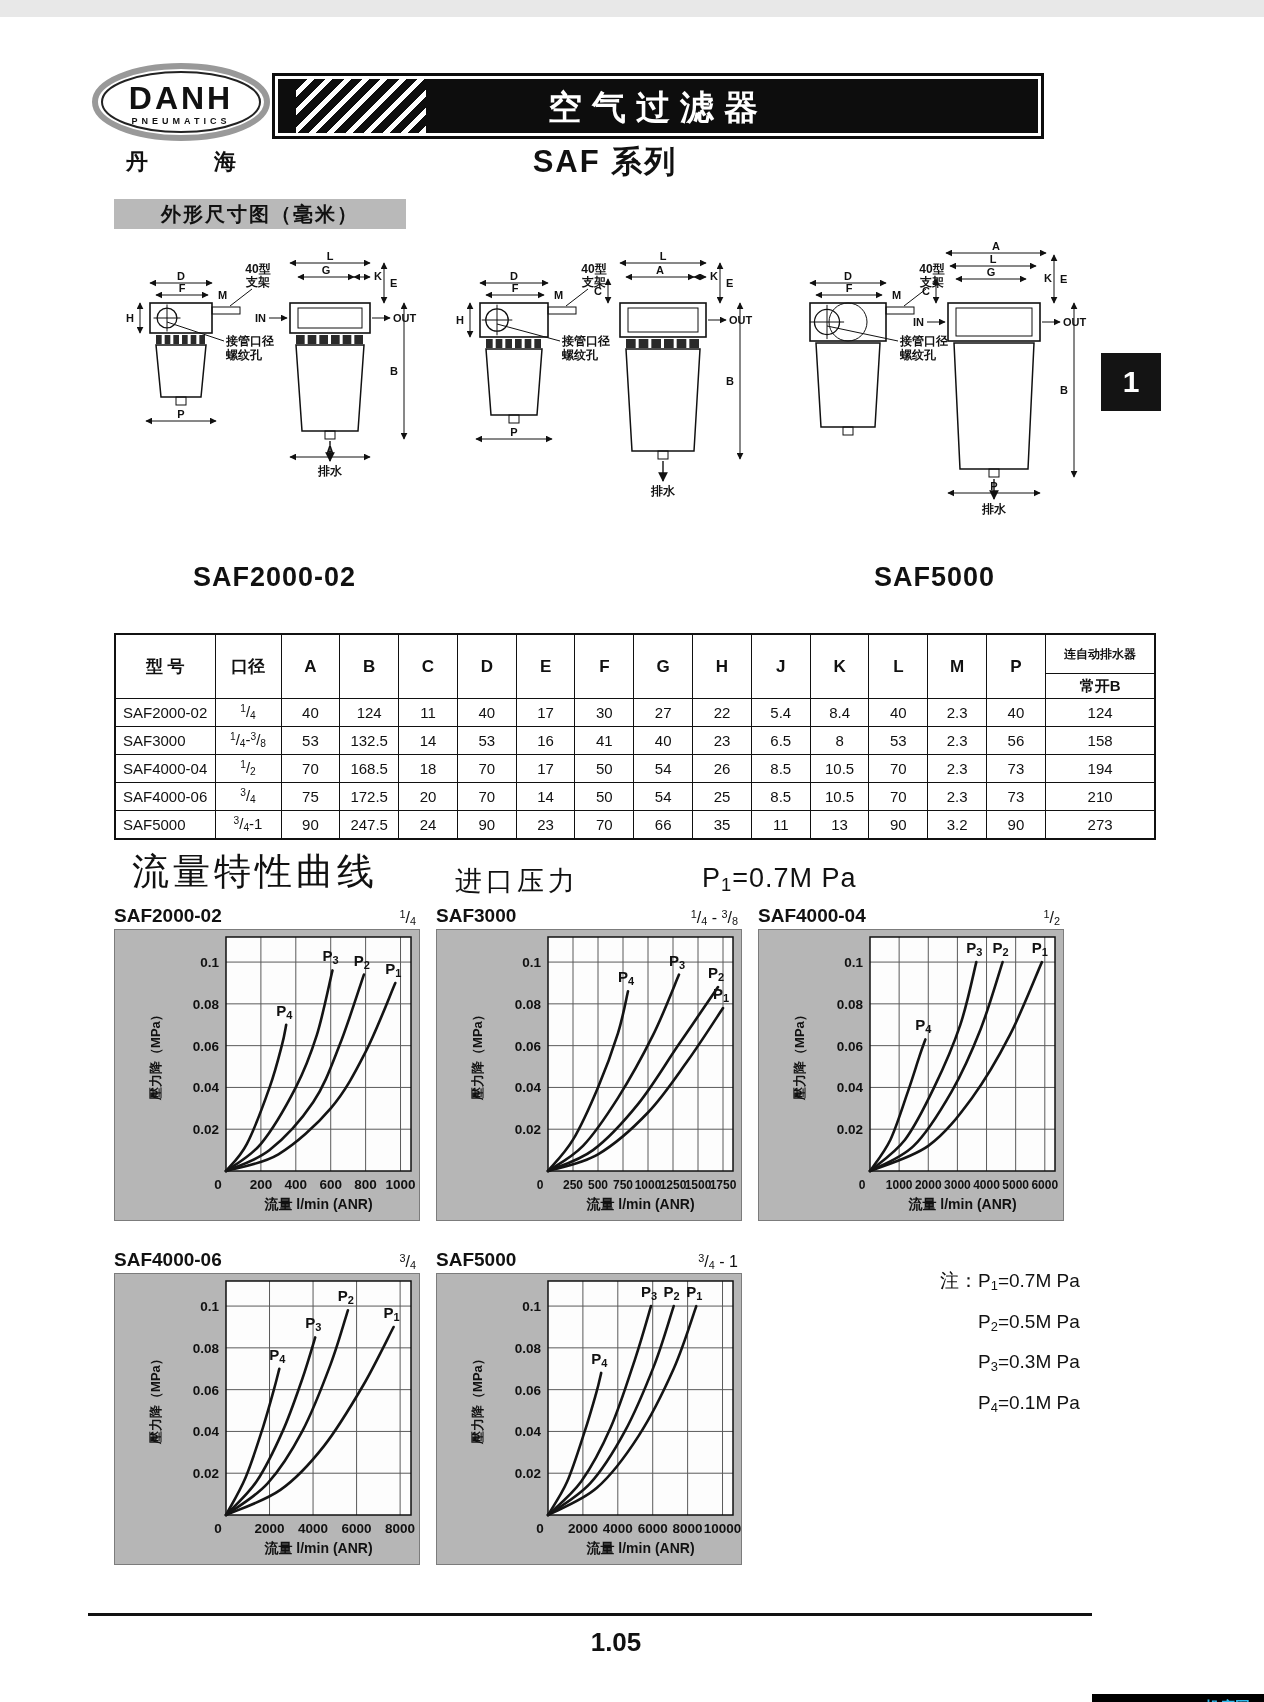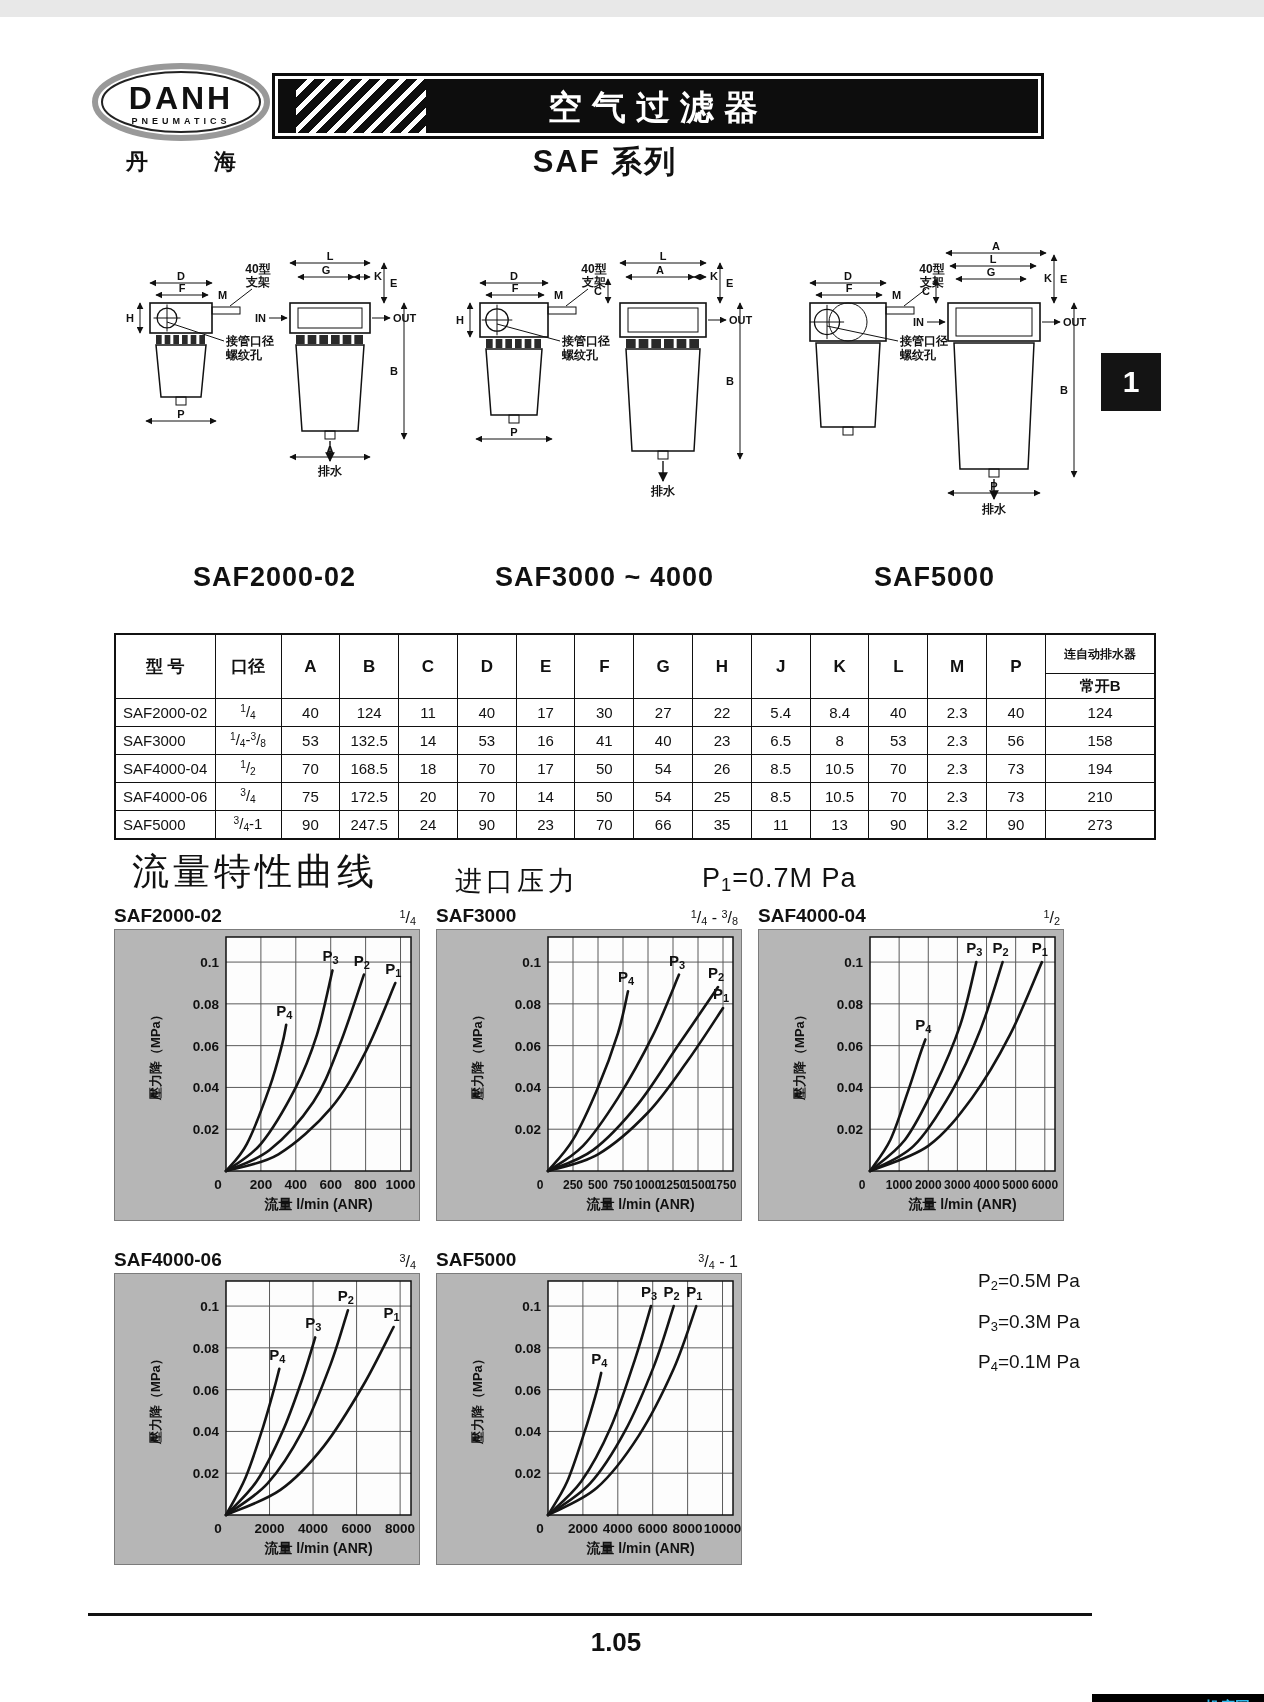--- a/index.html
+++ b/index.html
@@ -64,20 +64,21 @@
 
   <div class="abs banner">
     <div class="banner-inner">
       <div class="banner-stripes"></div>
       <div class="banner-title">空气过滤器</div>
     </div>
   </div>
 
   <div class="abs series-title">SAF 系列</div>
 
+  <div class="abs dim-label">外形尺寸图（毫米）</div>
 
   <div class="abs draw-panel" style="left:122px"><svg width="305" height="296" viewBox="0 0 305 296">
         <defs>
           <marker id="ar0" viewBox="0 0 10 10" refX="9" refY="5" markerWidth="7" markerHeight="7" orient="auto-start-reverse">
             <path d="M0 0L10 5L0 10z" fill="#111"></path>
           </marker>
         </defs>
         <line x1="28" y1="44" x2="90" y2="44" stroke="#111" stroke-width="1" marker-start="url(#ar0)" marker-end="url(#ar0)"></line>
         <text x="59" y="41" font-size="11" font-weight="bold" text-anchor="middle" fill="#111">D</text>
         <line x1="34" y1="56" x2="86" y2="56" stroke="#111" stroke-width="1" marker-start="url(#ar0)" marker-end="url(#ar0)"></line>
@@ -242,21 +243,20 @@
         <rect x="207" y="230" width="10" height="8" fill="none" stroke="#111"></rect>
         <line x1="212" y1="240" x2="212" y2="260" stroke="#111" stroke-width="1.4" marker-end="url(#ar2)"></line>
         <text x="212" y="274" font-size="12" font-weight="bold" text-anchor="middle" fill="#111">排水</text>
         <line x1="292" y1="64" x2="292" y2="238" stroke="#111" stroke-width="1" marker-start="url(#ar2)" marker-end="url(#ar2)"></line>
         <text x="286" y="155" font-size="11" font-weight="bold" text-anchor="end" fill="#111">B</text>
         <line x1="166" y1="254" x2="258" y2="254" stroke="#111" stroke-width="1" marker-start="url(#ar2)" marker-end="url(#ar2)"></line>
         <text x="212" y="251" font-size="11" font-weight="bold" text-anchor="middle" fill="#111">P</text>
       </svg></div>
 
   <div class="abs model-label" style="left:122px">SAF2000-02</div>
-  <div class="abs model-label" style="left:452px">SAF3000 ~ 4000</div>
   <div class="abs model-label" style="left:782px">SAF5000</div>
 
   <table class="abs dim-table">
     <colgroup>
       <col style="width:100px">
         <col style="width:66px">
       <col span="13" style="width:58.8px">
         <col style="width:110px">
     </colgroup>
     <thead>
@@ -574,20 +574,21 @@
         <text x="146.9056603773585" y="260" font-size="13.5" font-weight="bold" text-anchor="middle" fill="#111">2000</text>
         <text x="181.81132075471697" y="260" font-size="13.5" font-weight="bold" text-anchor="middle" fill="#111">4000</text>
         <text x="216.7169811320755" y="260" font-size="13.5" font-weight="bold" text-anchor="middle" fill="#111">6000</text>
         <text x="251.62264150943398" y="260" font-size="13.5" font-weight="bold" text-anchor="middle" fill="#111">8000</text>
         <text x="286.52830188679246" y="260" font-size="13.5" font-weight="bold" text-anchor="middle" fill="#111">10000</text>
         <text x="204.5" y="280" font-size="14" font-weight="bold" text-anchor="middle" fill="#111">流量  l/min (ANR)</text>
         <text x="46" y="125" transform="rotate(-90 46 125)" font-size="13" font-weight="bold" text-anchor="middle" fill="#111">壓力降（MPa）</text>
       </svg></div>
 
   <div class="abs notes" id="notes">
+      <div><span>注：</span>P<sub>1</sub>=0.7M Pa</div>
       <div><span class="note-indent"></span>P<sub>2</sub>=0.5M Pa</div>
       <div><span class="note-indent"></span>P<sub>3</sub>=0.3M Pa</div>
       <div><span class="note-indent"></span>P<sub>4</sub>=0.1M Pa</div>
     </div>
 
   <div class="abs bottom-rule"></div>
   <div class="abs page-num">1.05</div>
   <div class="abs side-tab">1</div>
   <div class="abs watermark">CNC机床网</div>
 </div>

